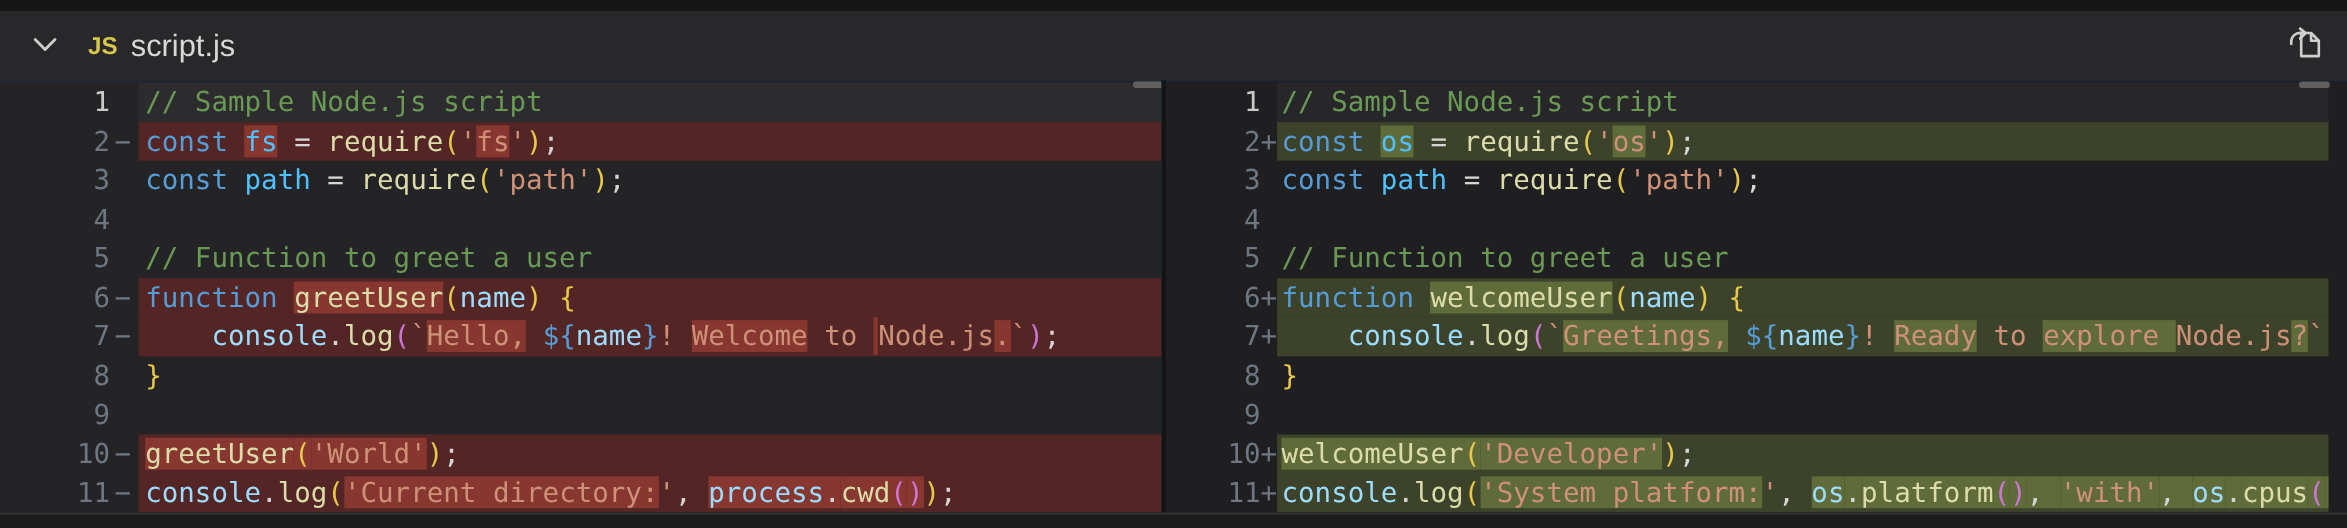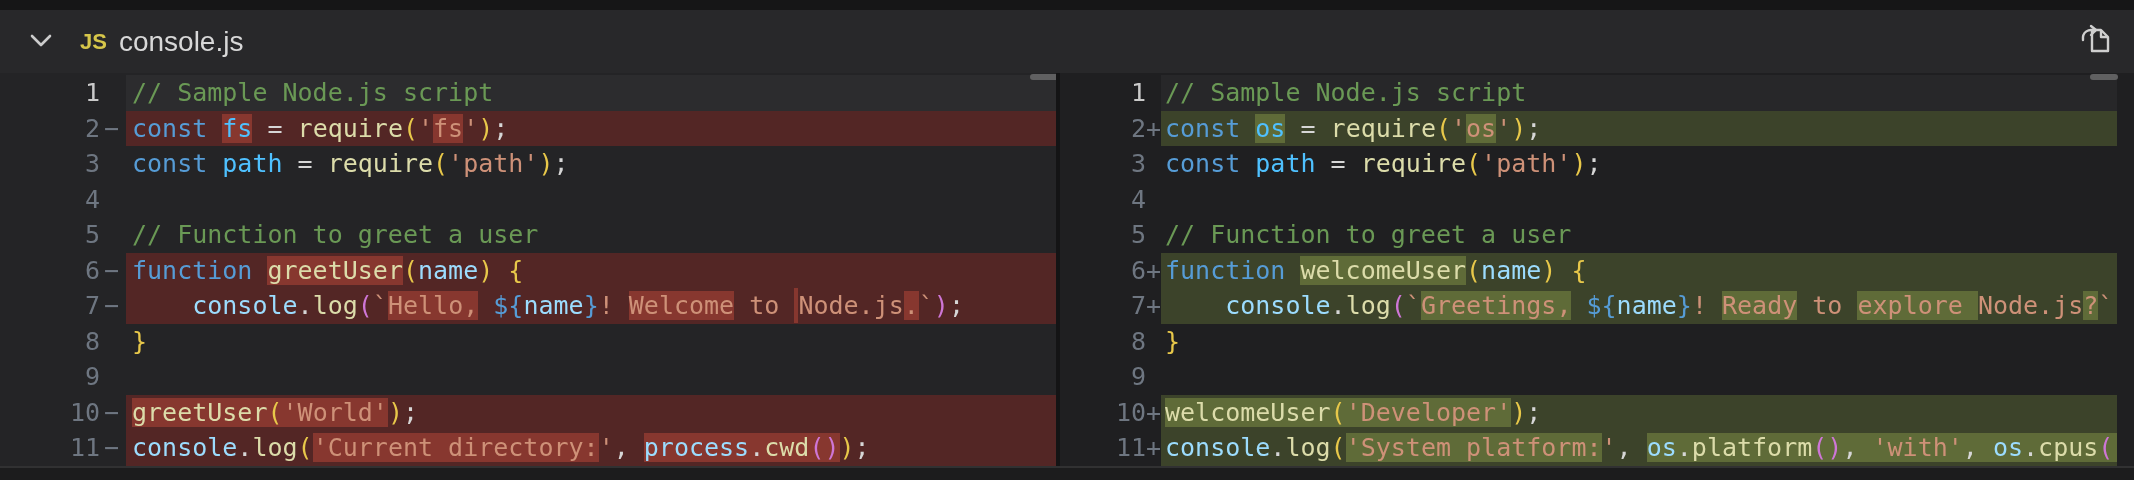--- a/index.html
+++ b/index.html
@@ -40,21 +40,21 @@
 
   <div class="header">
     <button class="chev-btn">
       <span>
         <svg width="24" height="15" viewBox="0 0 24 15">
             <polyline points="3,3 12,12 21,3" fill="none" stroke="#cccccc" stroke-width="2.6" stroke-linecap="round" stroke-linejoin="round"></polyline>
           </svg>
       </span>
     </button>
     <span class="js-badge">JS</span>
-    <span class="fname">console.js</span>
+    <span class="fname">script.js</span>
     <button class="openfile-btn">
       <span>
         <svg width="34" height="34" viewBox="0 0 34 34" fill="none" stroke="#cfcfcf" stroke-width="2.4" stroke-linejoin="round">
           <path d="M13 7 h9 l7 7 v14 h-16 z"></path>
           <path d="M22 7 v7 h7"></path>
           <path d="M4 17 c-1 -8 6 -12 12 -9" stroke-linecap="round"></path>
           <path d="M12 3 l5 4 -5 5" stroke-linecap="round"></path>
         </svg>
       </span>
     </button>

